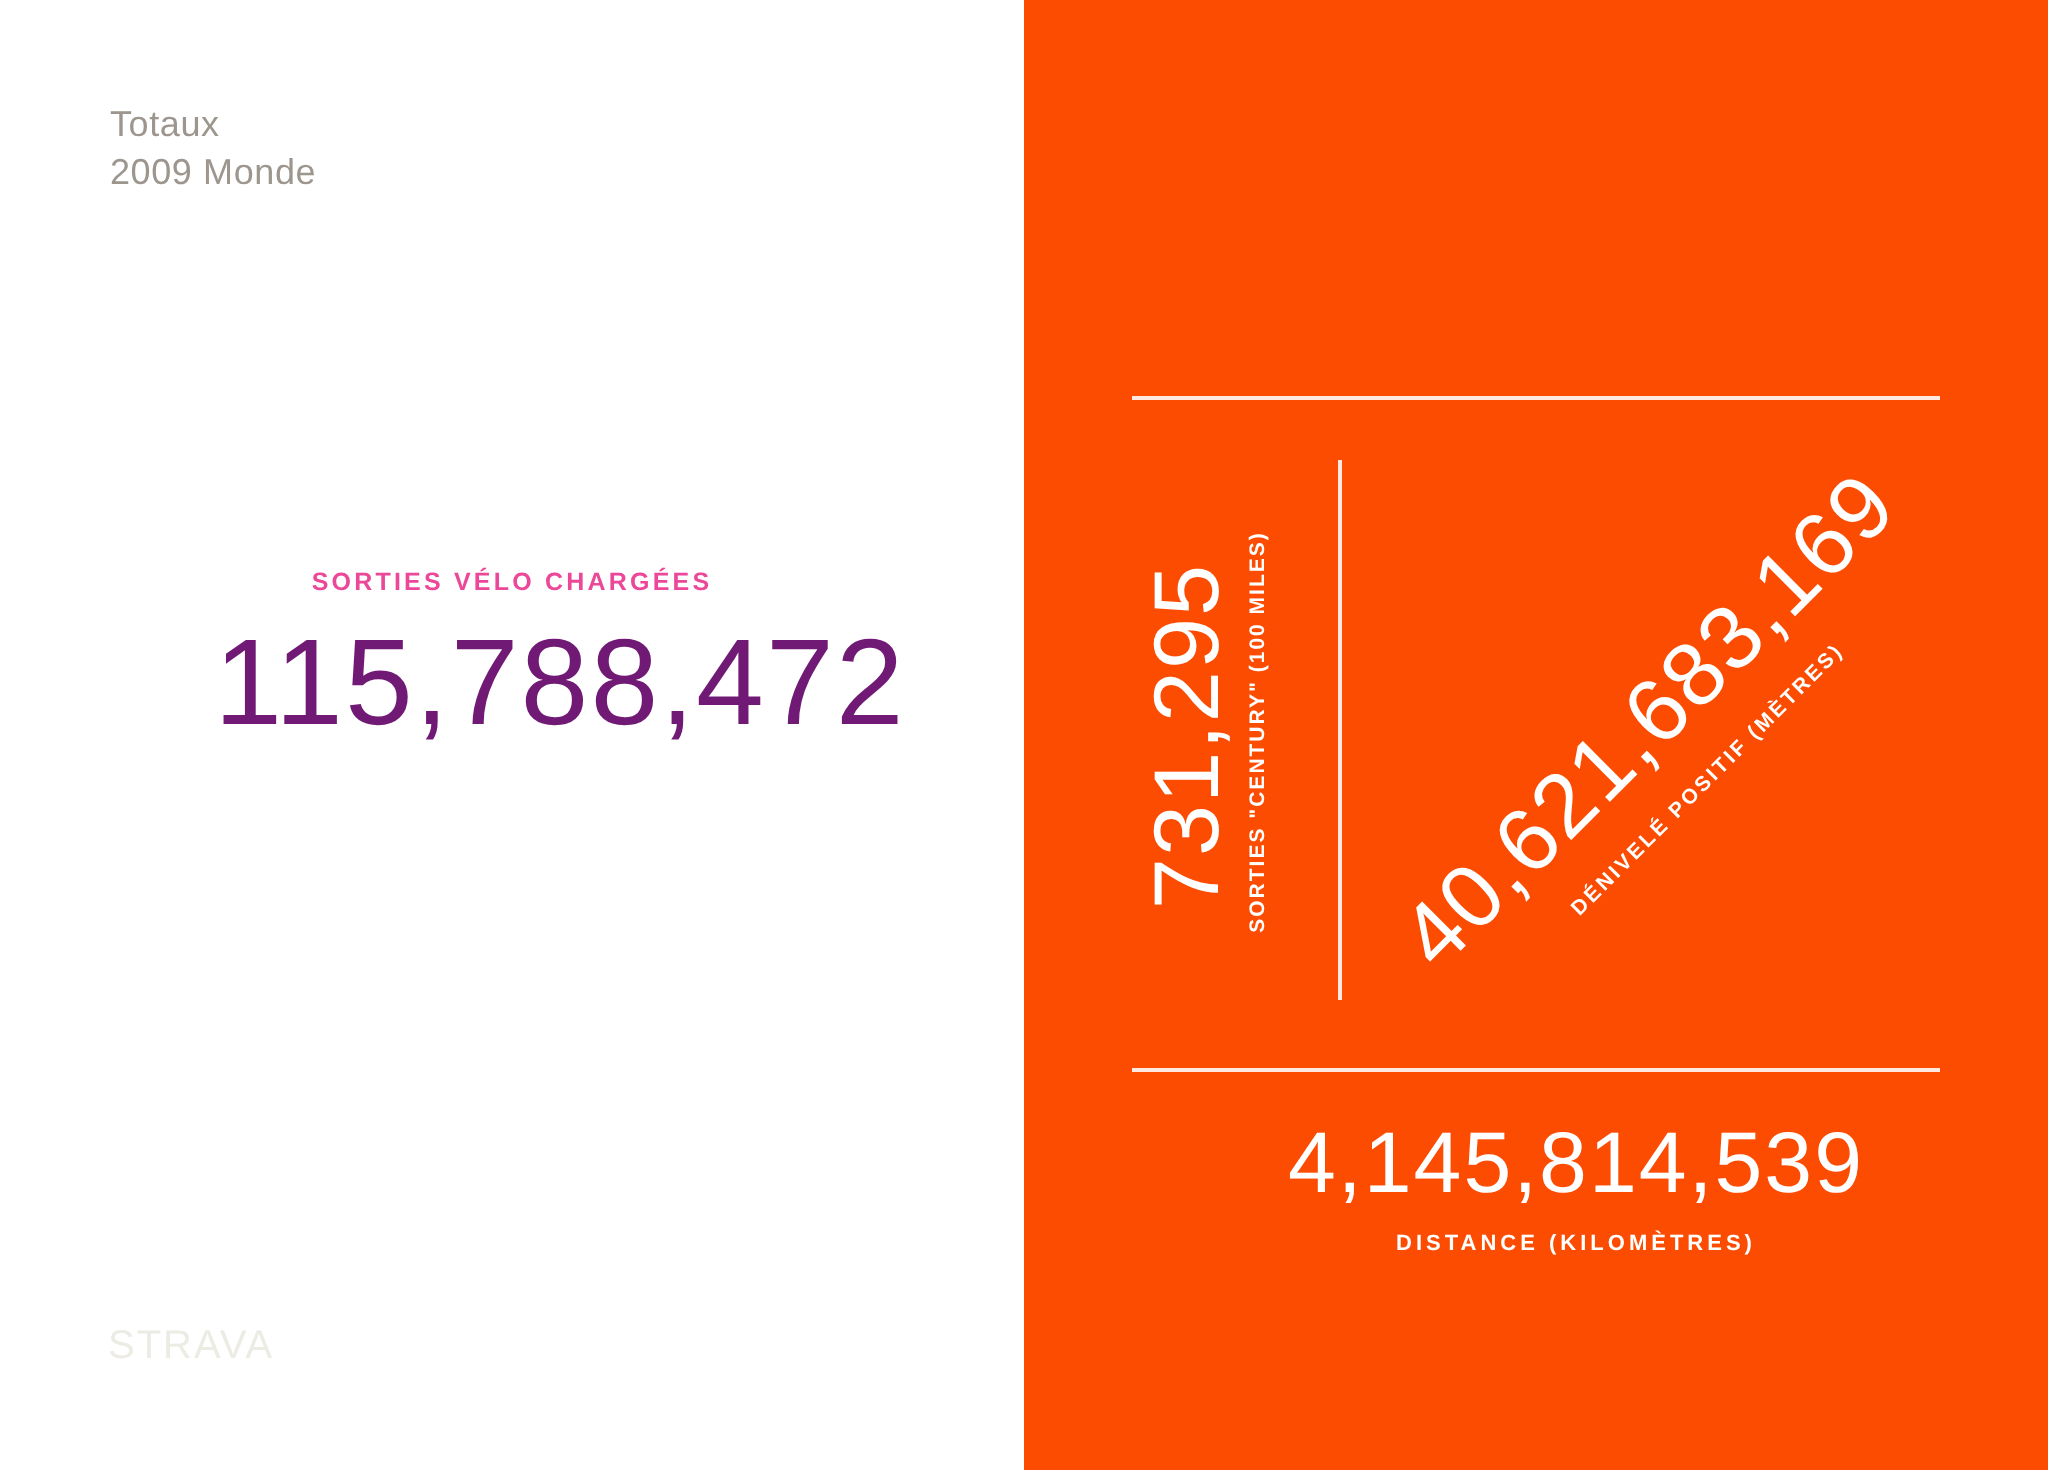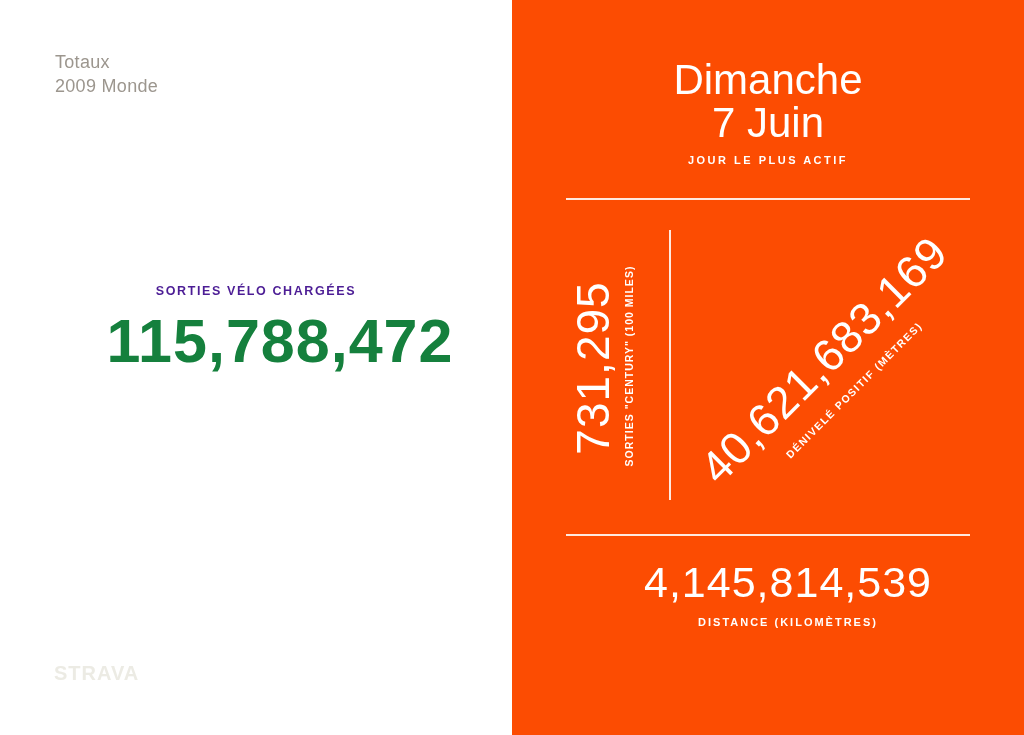--- a/index.html
+++ b/index.html
@@ -28,38 +28,38 @@
     color: #9c968e;
     letter-spacing: 0.3px;
   }
   .center-stat {
     position: absolute;
     top: 284px; left: 0;
     width: 100%;
     text-align: center;
   }
   .center-stat .stat-label {
-    color: #4c1d95;
+    color: #ec4899;
     font-size: 12.5px;
     font-weight: bold;
     letter-spacing: 1.6px;
   }
   .center-stat .big-number {
     margin-top: 8px;
     font-size: 61px;
-    font-weight: 700;
-    color: #15803d;
+    font-weight: 400;
+    color: #701a75;
     letter-spacing: 1px;
     padding-left: 48px;
   }
   .logo {
     position: absolute;
     left: 54px; top: 662px;
     font-size: 20px;
-    font-weight: bold;
+    font-weight: normal;
     letter-spacing: 1px;
     color: #ecebe4;
   }
 
   
   .rp-header {
     position: absolute;
     top: 58px; left: 0;
     width: 100%;
     text-align: center;
@@ -159,25 +159,20 @@
     <div class="center-stat">
       <div class="stat-label">SORTIES VÉLO CHARGÉES</div>
       <div class="big-number">115,788,472</div>
     </div>
 
     <div class="logo">STRAVA</div>
   </section>
 
   <section class="panel right">
 
-    <header class="rp-header">
-      <div class="rp-title-line">Dimanche</div>
-      <div class="rp-title-line">7 Juin</div>
-      <div class="rp-subtitle">JOUR LE PLUS ACTIF</div>
-    </header>
 
     <div class="divider-h top"></div>
 
     <div class="rot-vertical century-value">731,295</div>
     <div class="rot-vertical century-label">SORTIES "CENTURY" (100 MILES)</div>
 
     <div class="divider-v"></div>
 
     <div class="diag-group">
       <div class="diag-value">40,621,683,169</div>

